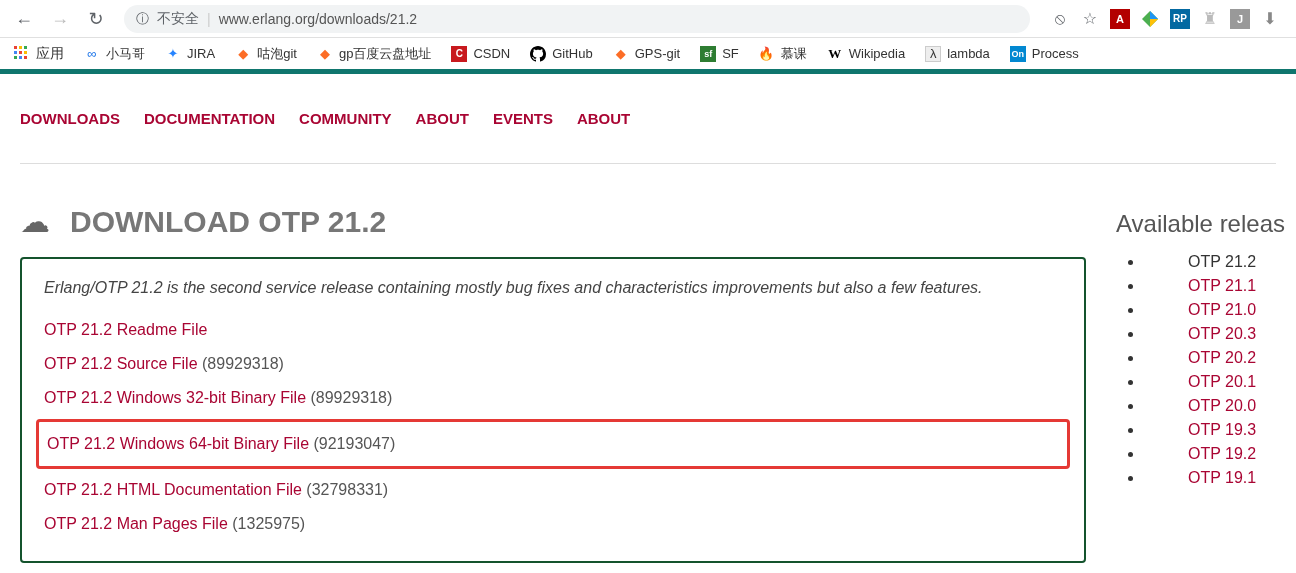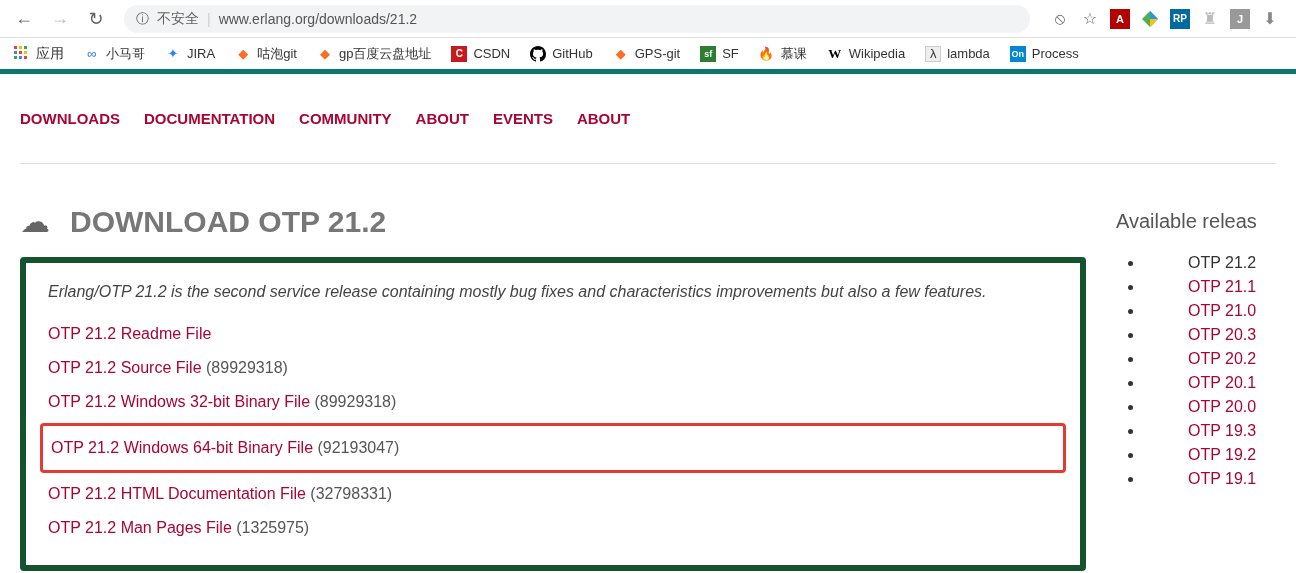--- a/index.html
+++ b/index.html
@@ -55,30 +55,30 @@
     .logo-img::after { content:""; position:absolute; left:45%; top:10px; width:12px; height:6px; background:#fff; border-radius:50%; }
     .logo-text { font-size: 14px; letter-spacing: 2px; color: #555; margin-top: 4px; }
     .nav { display: flex; gap: 24px; }
     .nav-link { color: #a90533; font-weight: bold; font-size: 15px; cursor: pointer; }
     
     .content-row { display: flex; gap: 30px; margin-top: 40px; }
     .main-col { flex: 1; }
     .page-title-row { display: flex; align-items: center; gap: 20px; margin-bottom: 18px; }
     .cloud-icon { color: #666; font-size: 30px; }
     .page-title { font-size: 30px; font-weight: bold; color: #777; }
-    .download-box { border: 6px solid #14532d; border-radius: 4px; padding: 20px 22px; }
+    .download-box { border: 2px solid #14532d; border-radius: 4px; padding: 20px 22px; }
     .description { font-style: italic; font-size: 16px; color: #444; margin-bottom: 16px; }
     .file-list { list-style: none; margin-top: 16px; }
     .file-item { padding: 8px 0; font-size: 16px; }
     .file-link { color: #a90533; cursor: pointer; }
     .file-size { color: #555; }
     .highlighted { border: 3px solid #e53935; border-radius: 4px; padding: 13px 8px; margin: 4px -8px; }
     
     .side-col { width: 160px; padding-top: 6px; }
-    .side-title { font-size: 20px; color: #555; font-weight: normal; margin-bottom: 18px; white-space: nowrap; }
+    .side-title { font-size: 24px; color: #555; font-weight: normal; margin-bottom: 12px; white-space: nowrap; }
     .release-list { list-style: disc; padding-left: 28px; }
     .release-list li { padding: 3px 0; font-size: 16px; }
     .release-list li a { color: #a90533; cursor: pointer; margin-left: 44px; }
     .release-list li.current a { color: #333; }
   </style>
 </head>
 <body>
 
 <div class="browser-toolbar">
   <div class="nav-btn">←</div>

